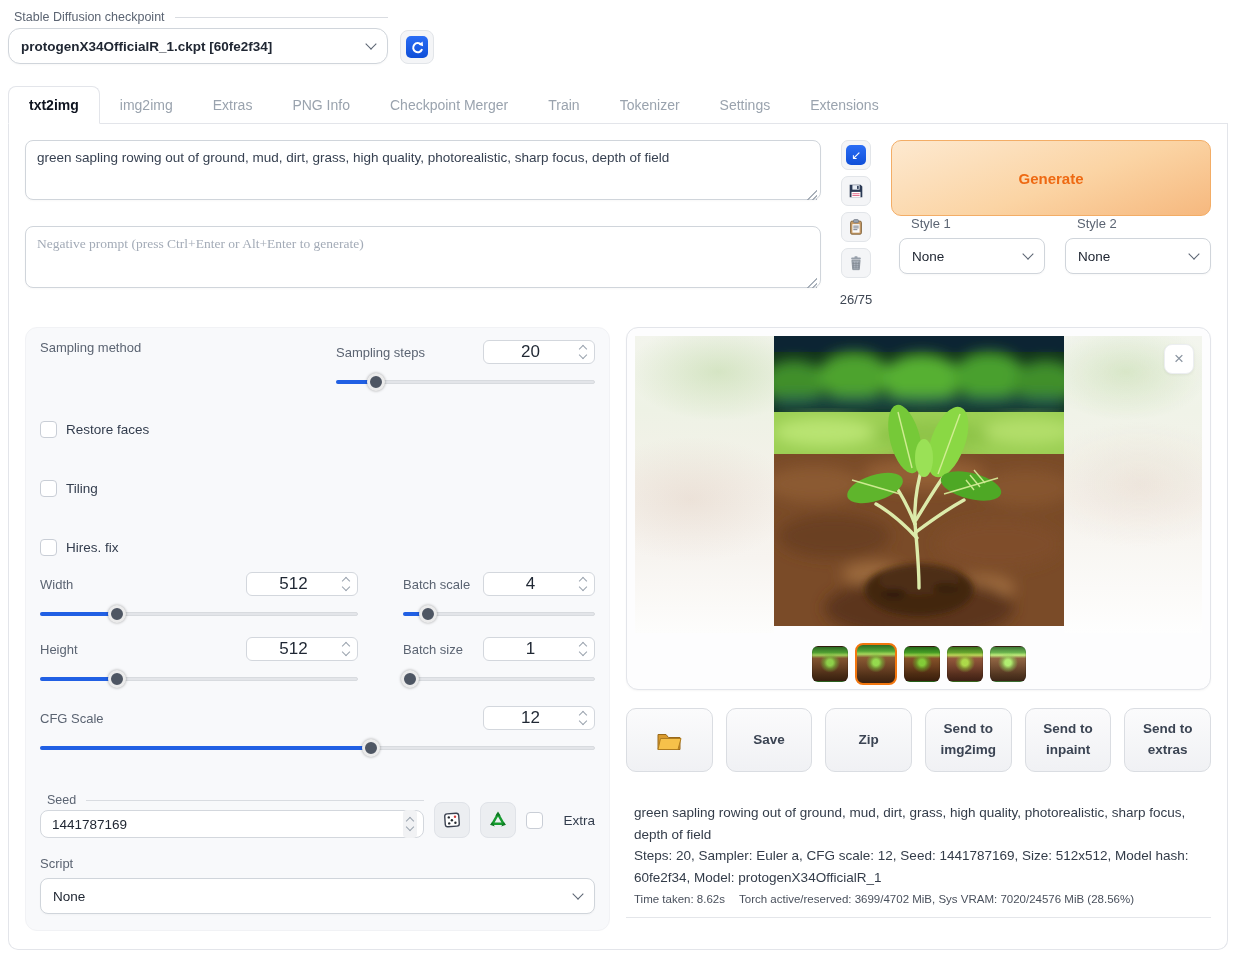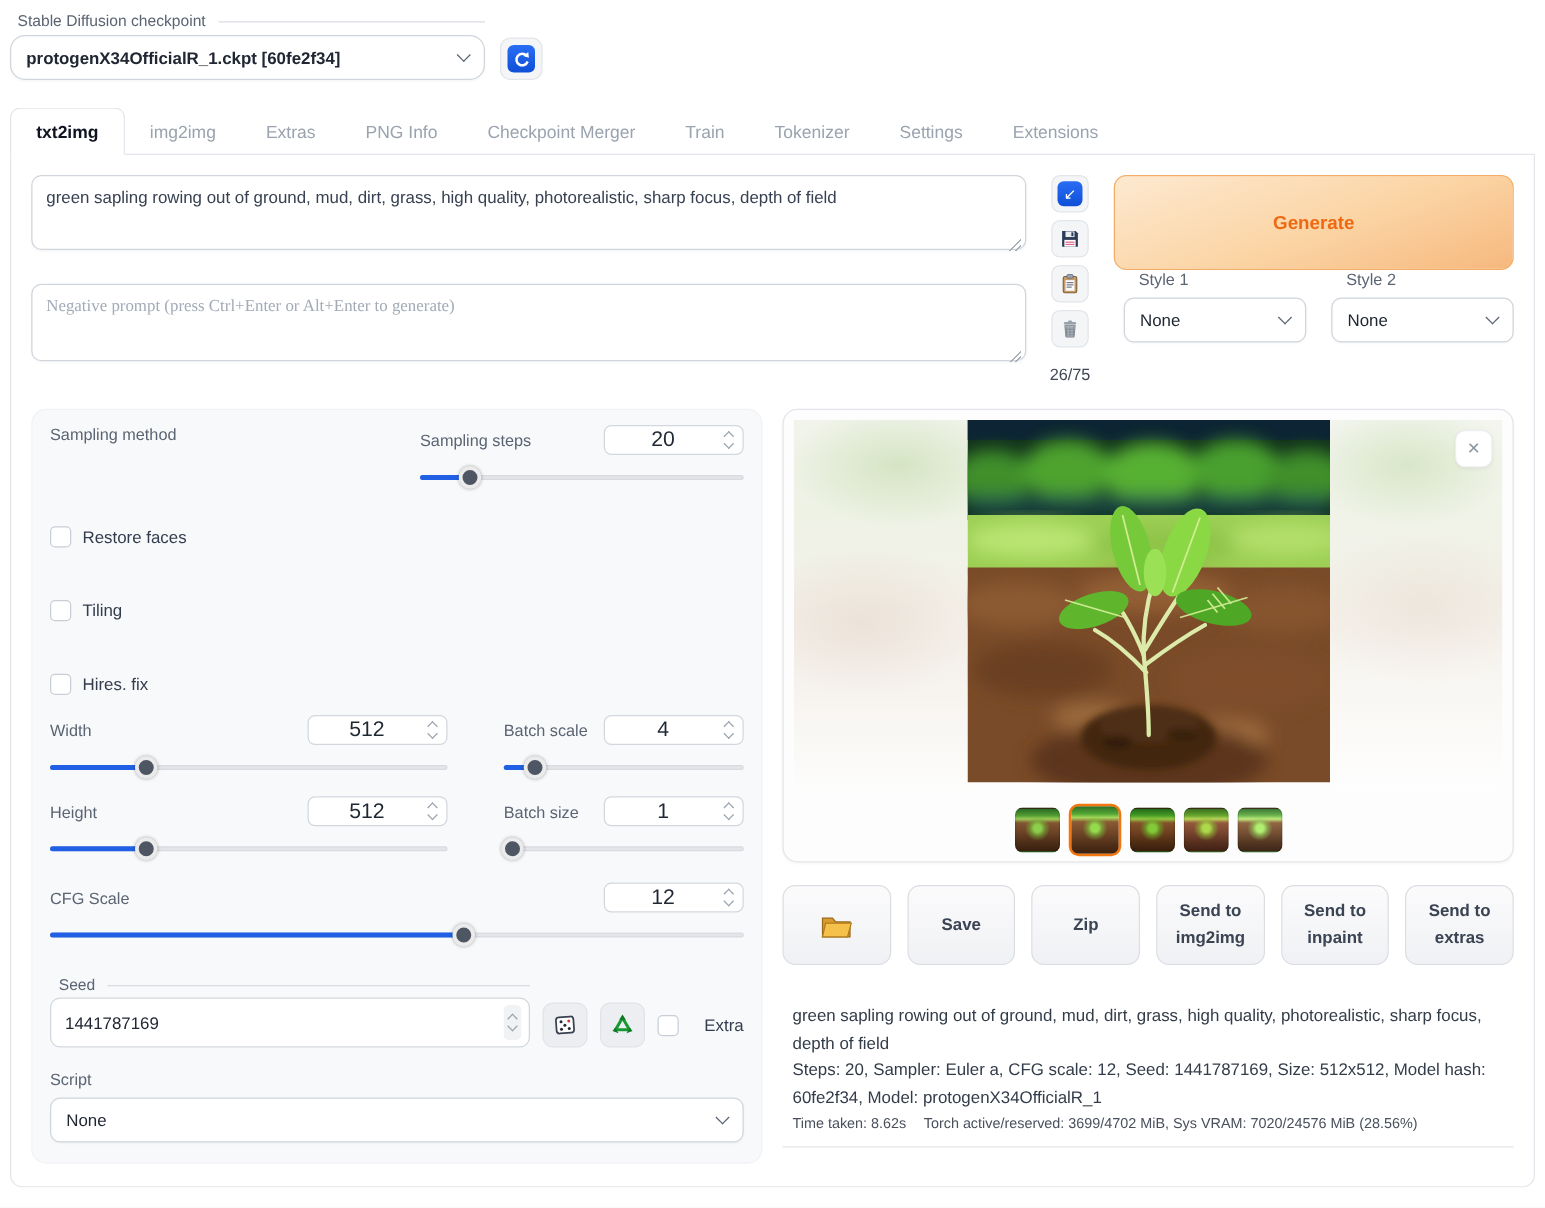--- a/index.html
+++ b/index.html
@@ -86,21 +86,21 @@
   .dims-left { flex:0 0 318px; }
   .dims-right { flex:1; margin-left:45px; }
   .dim-block + .dim-block { margin-top:14px; }
   .dim-block .lbl { margin-bottom:0; }
 
   .cfg-block { margin-top:18px; }
 
   .seed-block { margin-top:20px; }
   .seed-row { display:flex; align-items:flex-end; gap:10px; }
   .seed-field { flex:1; }
-  .seed-input { height:40px; background:#fff; border:1px solid #d3d7dd; border-radius:8px; margin-top:3px;
+  .seed-input { height:28px; background:#fff; border:1px solid #d3d7dd; border-radius:8px; margin-top:3px;
                 display:flex; align-items:center; padding:0 6px 0 11px; font-size:13.5px; color:#202733; cursor:text; }
   .seed-input .val { flex:1; }
   .seed-input .stepper { background:#f1f2f4; border-radius:4px; height:28px; justify-content:center; padding:0 4px; }
   .icon-btn36 { width:36px; height:36px; background:#eceef1; border:1px solid #e0e3e8; border-radius:8px;
                 display:flex; align-items:center; justify-content:center; cursor:pointer; flex:0 0 auto; }
   .extra-wrap { display:flex; align-items:center; gap:20px; padding-bottom:9px;margin-top:35px; }
   .extra-wrap span { font-size:13.5px; color:#333d4d; font-weight:500; }
 
   .script-block { margin-top:18px; }
 

